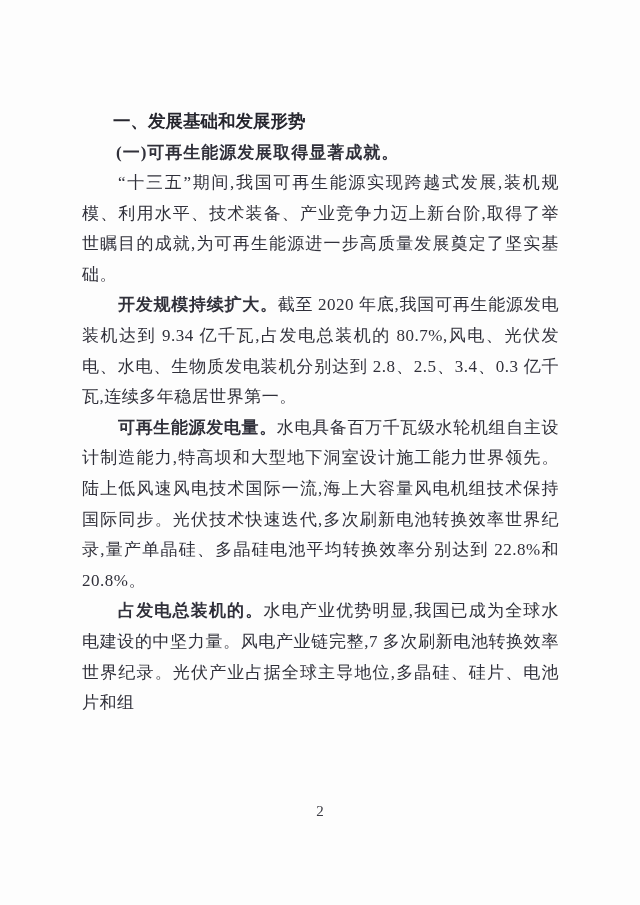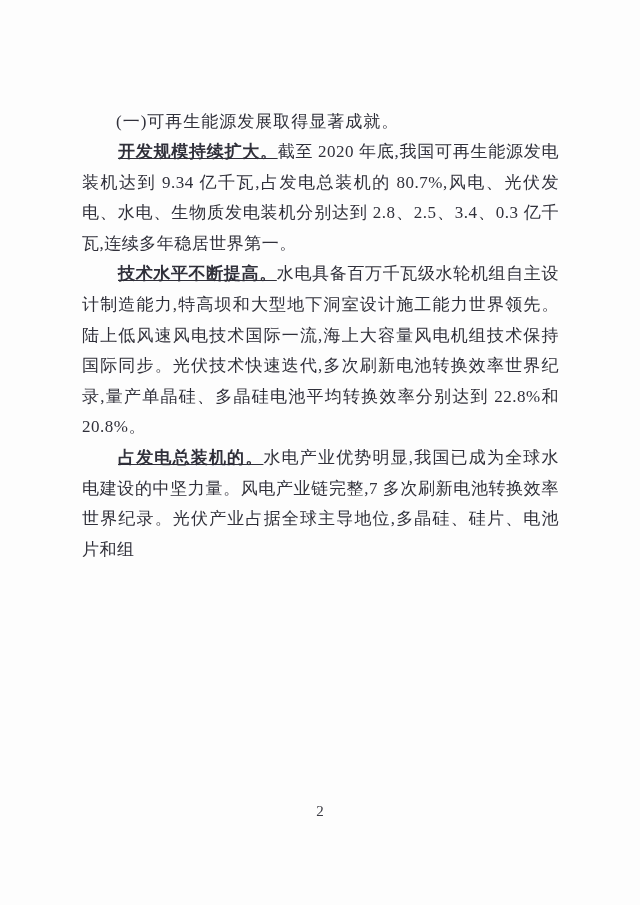--- a/index.html
+++ b/index.html
@@ -31,57 +31,58 @@
     font-size: 17.5px;
     font-weight: bold;
     color: #26262e;
     line-height: 31px;
     text-align: left;
   }
   .subsection-heading {
     margin: 0;
     text-indent: 34px;
     font-size: 17px;
-    font-weight: normal;
+    font-weight: bold;
     line-height: 31px;
     letter-spacing: 1px;
     text-align: left;
   }
   p.body-para {
     margin: 0;
     text-indent: 36px;
     letter-spacing: 0.5px;
   }
   p.body-para .lead {
     font-weight: bold;
-    text-decoration: underline;
   }
   .page-number {
     position: absolute;
     top: 803px;
     left: 0;
     width: 640px;
     text-align: center;
     font-size: 15px;
     color: #3a3a42;
   }
 </style>
 </head>
 <body>
 
 <div class="page">
   <div class="content">
 
+    <h1 class="section-heading">一、发展基础和发展形势</h1>
 
     <h2 class="subsection-heading">(一)可再生能源发展取得显著成就。</h2>
 
+    <p class="body-para"><span class="lead"></span><span>“十三五”期间,我国可再生能源实现跨越式发展,装机规模、利用水平、技术装备、产业竞争力迈上新台阶,取得了举世瞩目的成就,为可再生能源进一步高质量发展奠定了坚实基础。</span></p>
 
     <p class="body-para"><span class="lead">开发规模持续扩大。</span><span>截至 2020 年底,我国可再生能源发电装机达到 9.34 亿千瓦,占发电总装机的 80.7%,风电、光伏发电、水电、生物质发电装机分别达到 2.8、2.5、3.4、0.3 亿千瓦,连续多年稳居世界第一。</span></p>
 
 
-    <p class="body-para"><span class="lead">技术水平不断提高。</span><span>水电具备百万千瓦级水轮机组自主设计制造能力,特高坝和大型地下洞室设计施工能力世界领先。陆上低风速风电技术国际一流,海上大容量风电机组技术保持国际同步。光伏技术快速迭代,多次刷新电池转换效率世界纪录,量产单晶硅、多晶硅电池平均转换效率分别达到 22.8%和 20.8%。</span></p>
+    <p class="body-para"><span class="lead">可再生能源发电量。</span><span>水电具备百万千瓦级水轮机组自主设计制造能力,特高坝和大型地下洞室设计施工能力世界领先。陆上低风速风电技术国际一流,海上大容量风电机组技术保持国际同步。光伏技术快速迭代,多次刷新电池转换效率世界纪录,量产单晶硅、多晶硅电池平均转换效率分别达到 22.8%和 20.8%。</span></p>
 
     <p class="body-para"><span class="lead">占发电总装机的。</span><span>水电产业优势明显,我国已成为全球水电建设的中坚力量。风电产业链完整,7 多次刷新电池转换效率世界纪录。光伏产业占据全球主导地位,多晶硅、硅片、电池片和组</span></p>
 
   </div>
 
   <div class="page-number">2</div>
 </div>
 
 </body></html>

